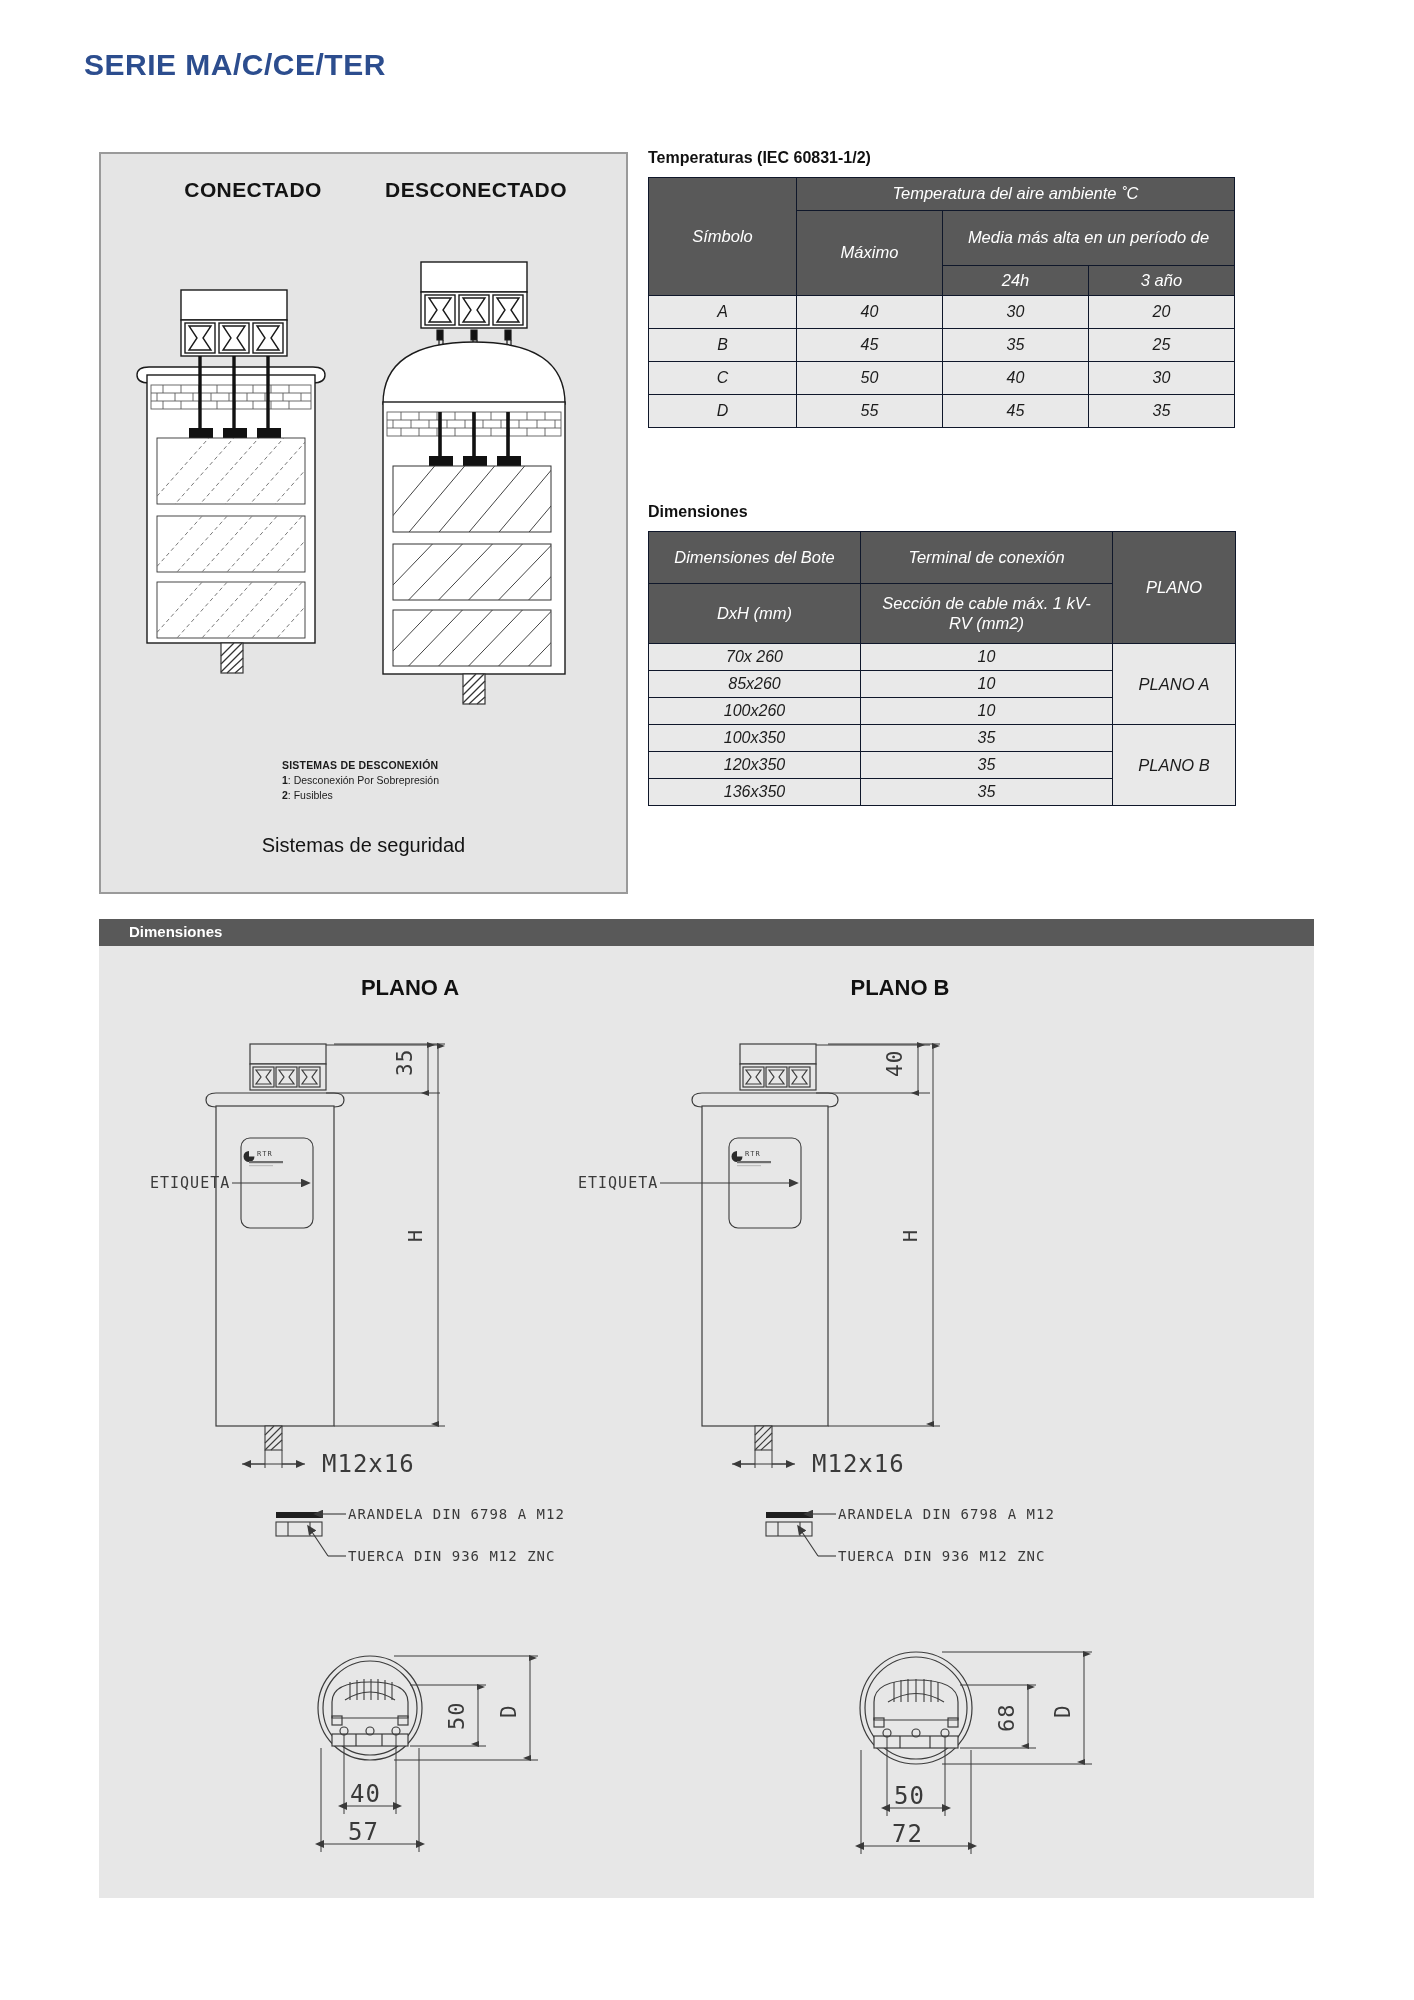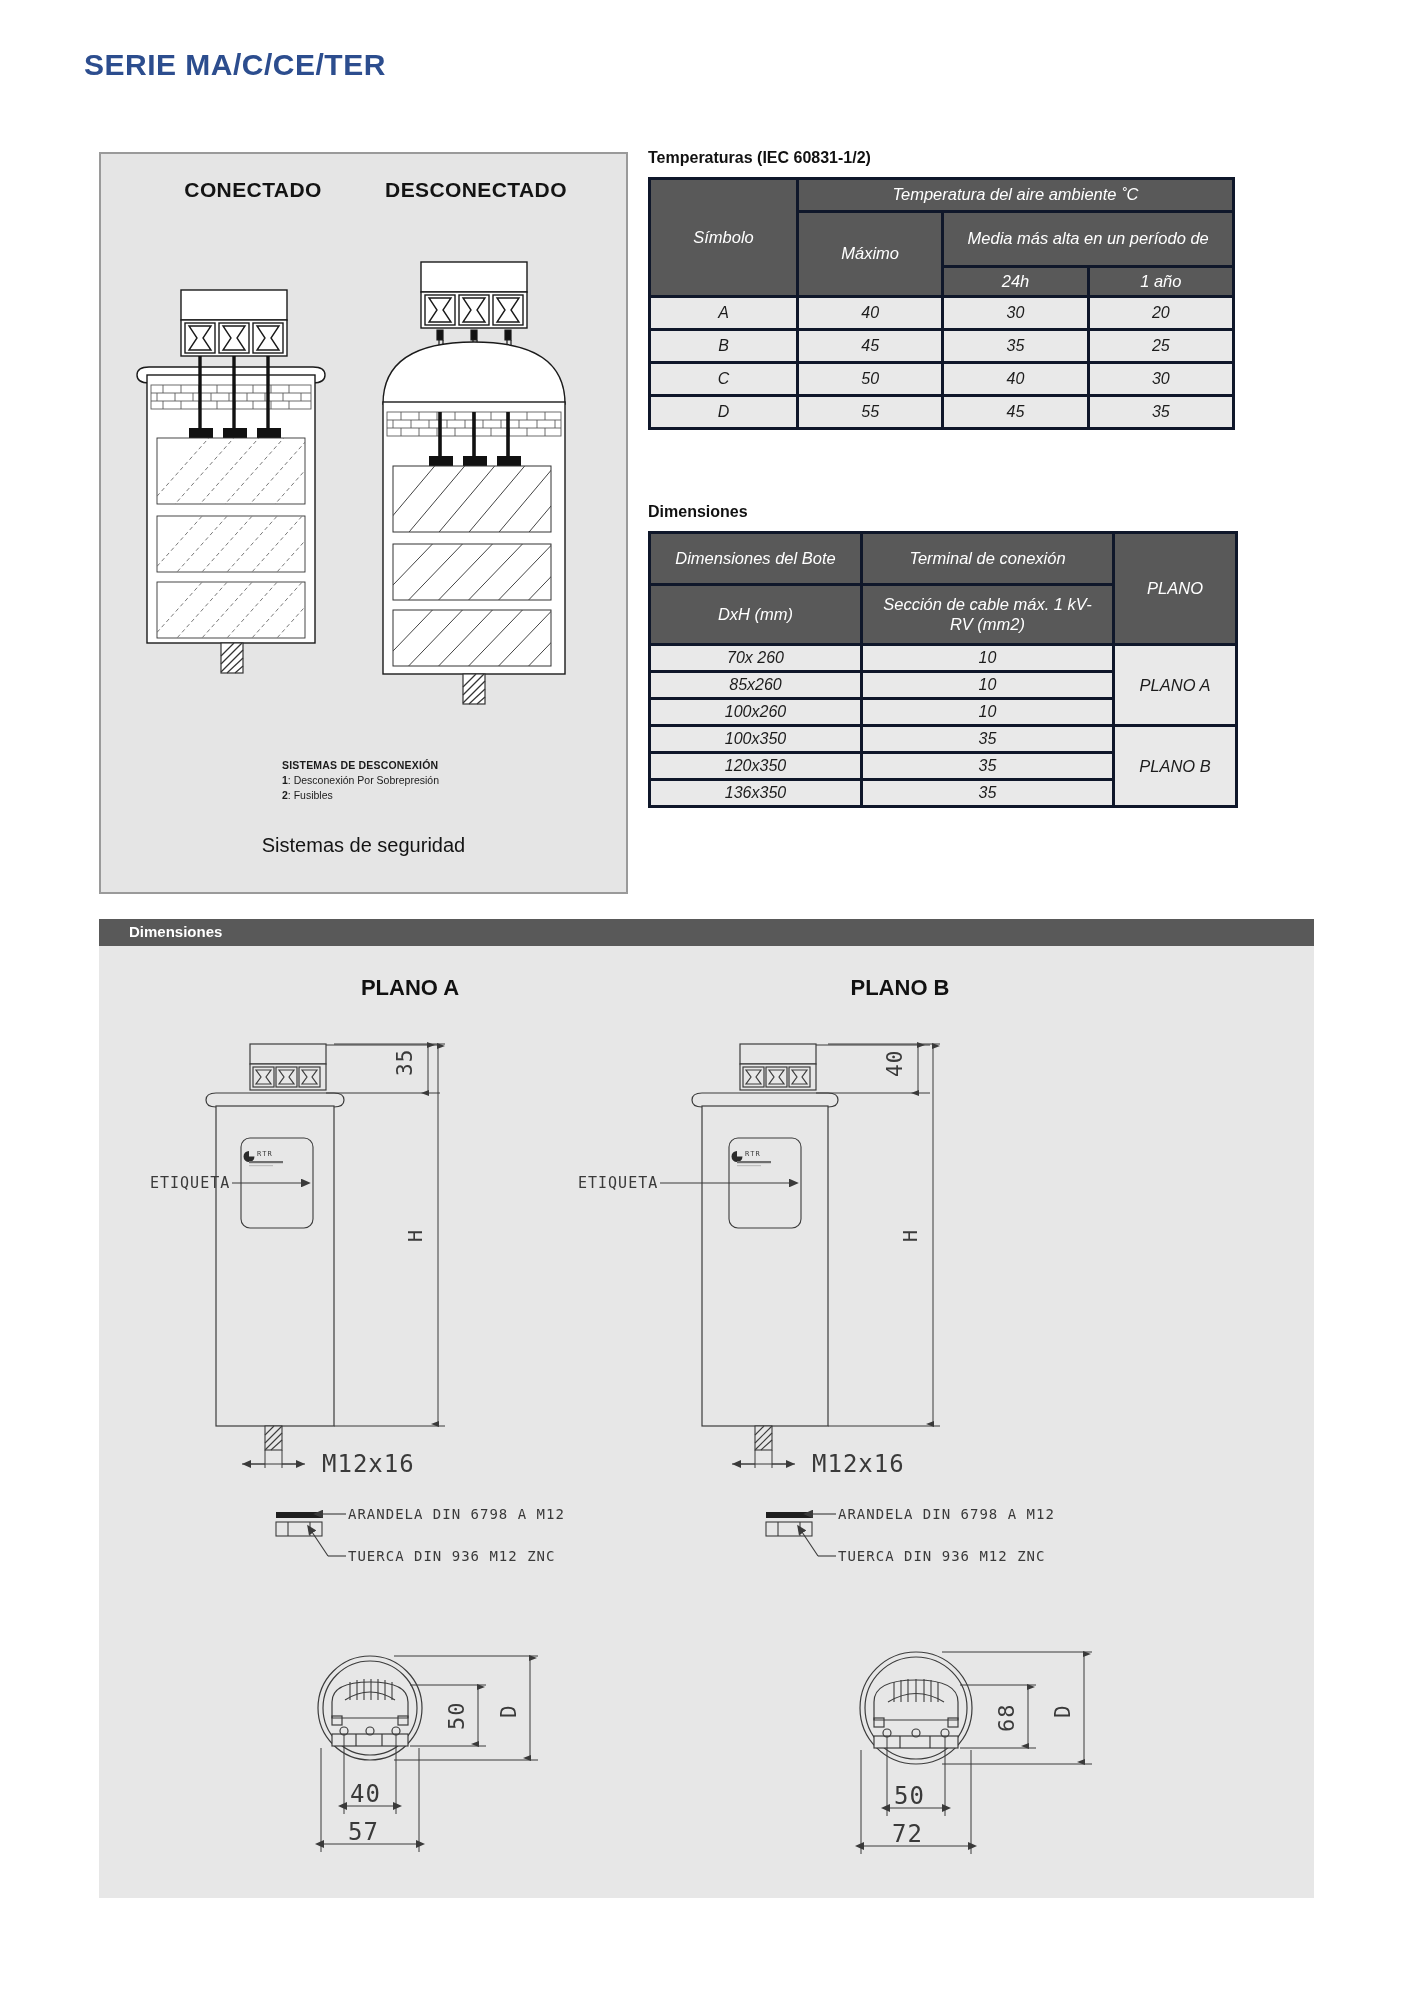--- a/index.html
+++ b/index.html
@@ -68,21 +68,21 @@
   }
   #lbl-temperaturas { left: 648px; top: 149px; }
   #lbl-dimensiones  { left: 648px; top: 503px; }
 
   table.dt {
     position: absolute;
     border-collapse: collapse;
     table-layout: fixed;
   }
   table.dt th, table.dt td {
-    border: 3px solid #0f172a;
+    border: 1px solid #0f172a;
     text-align: center;
     font-style: italic;
     padding: 0;
   }
   table.dt th {
     background: #595959;
     color: #ffffff;
     font-weight: normal;
     font-size: 16.5px;
     line-height: 1.2;
@@ -411,21 +411,21 @@
       <tr>
     <th class="c-sim" rowspan="3">Símbolo</th>
     <th colspan="3" style="height:33px">Temperatura del aire ambiente ˚C</th>
   </tr>
   <tr>
     <th class="c-max" rowspan="2" style="height:55px">Máximo</th>
     <th colspan="2" style="height:55px;padding:0 8px;">Media más alta en un período de</th>
   </tr>
   <tr>
     <th class="c-24h" style="height:30px">24h</th>
-    <th class="c-1a" style="height:30px">1 año</th>
+    <th class="c-1a" style="height:30px">3 año</th>
   </tr>
   <tr>
     <td>A</td>
     <td>40</td>
     <td>30</td>
     <td>20</td>
   </tr>
   <tr>
     <td>B</td>
     <td>45</td>

